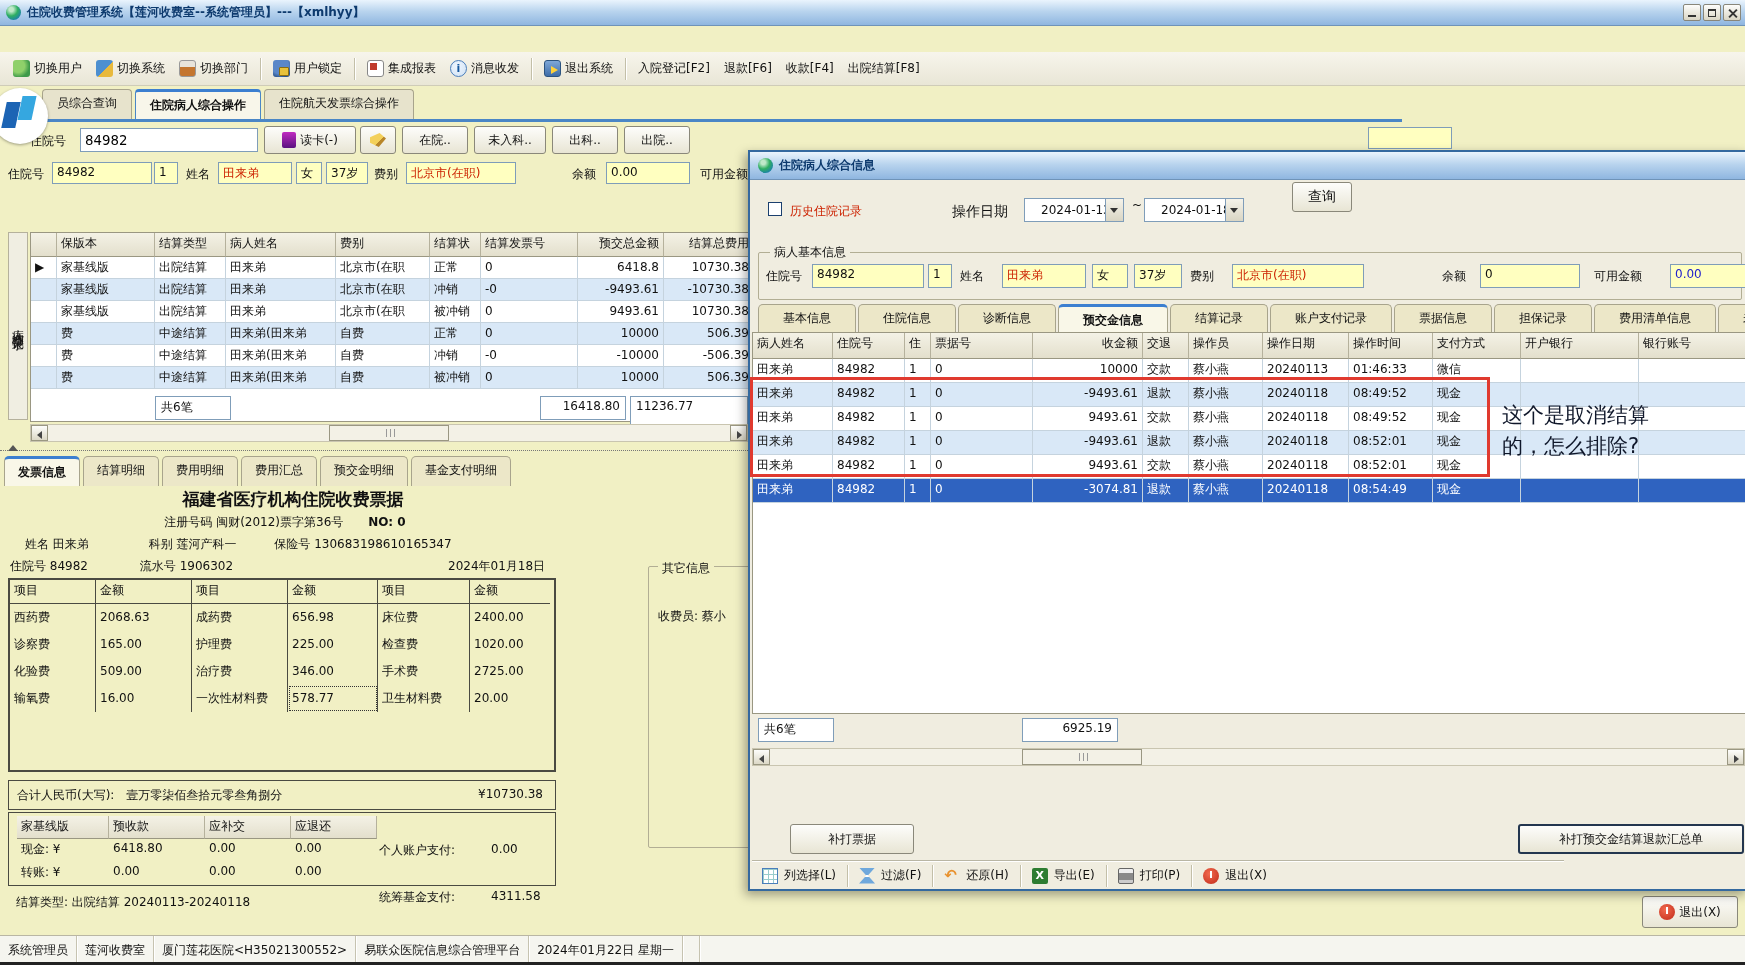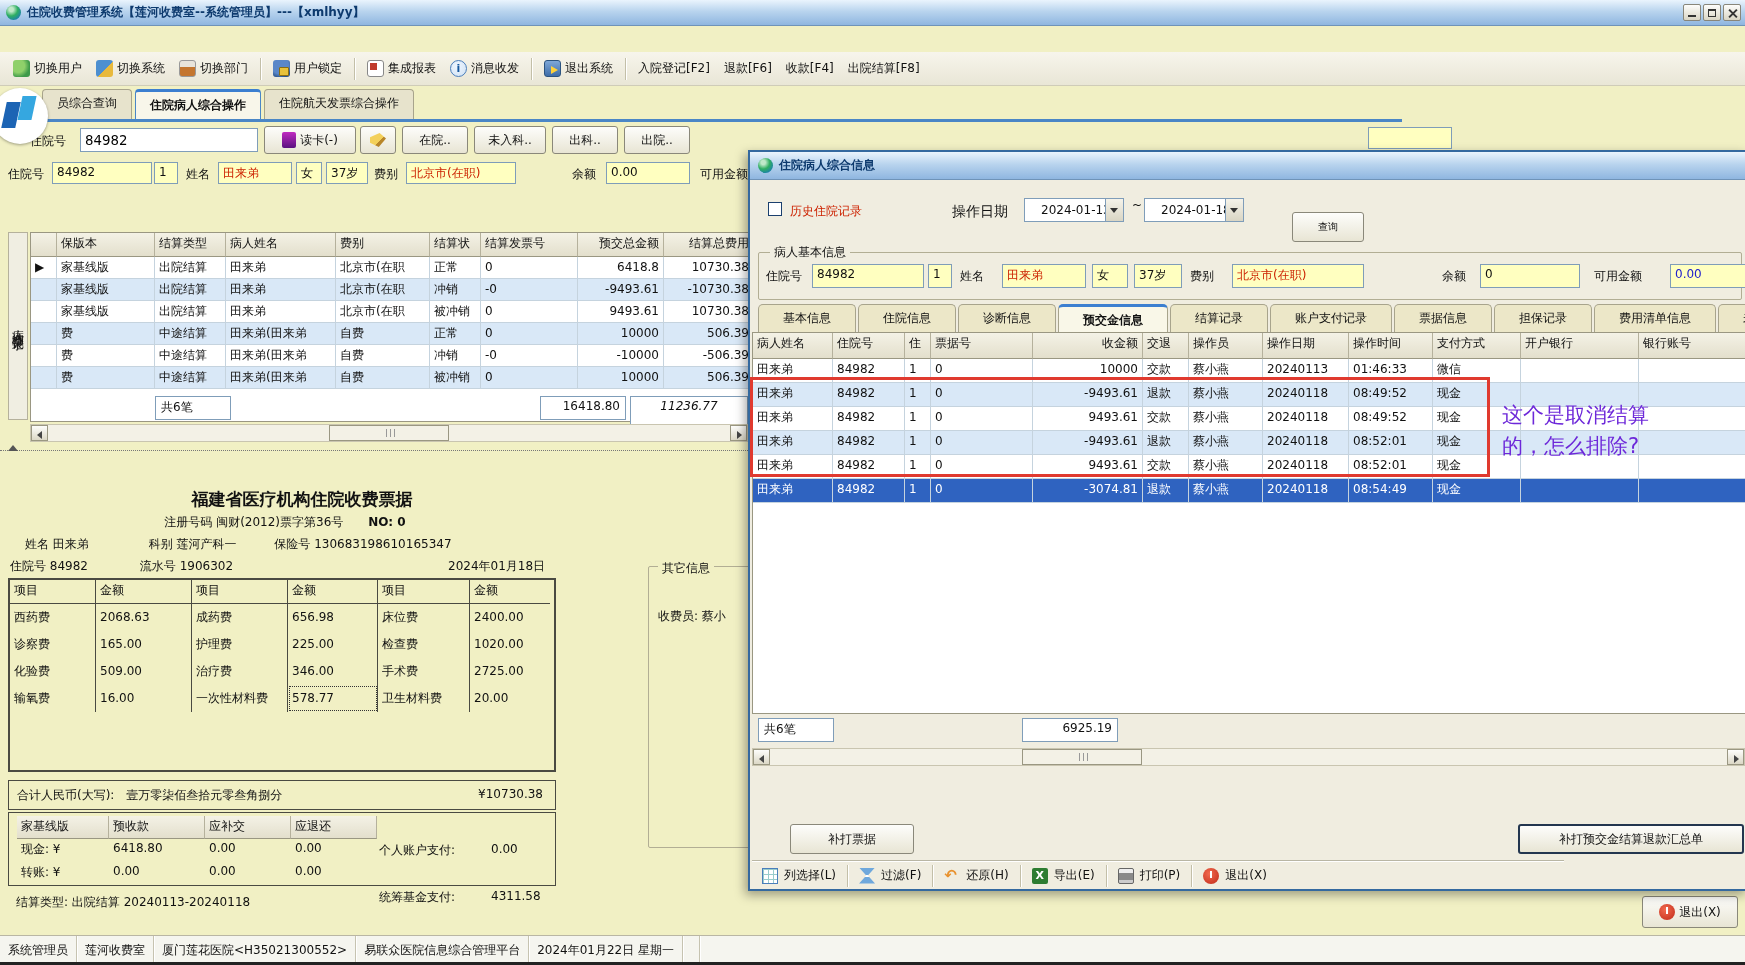--- a/index.html
+++ b/index.html
@@ -92,21 +92,21 @@
   .pay-grid .row{display:grid;grid-template-columns:92px 96px 86px 86px;height:23px;}
   .pay-grid .cell{padding:2px 4px;white-space:nowrap;}
   .pay-side .row{display:grid;grid-template-columns:112px 70px;height:23px;margin-top:24px;}
   .pay-side .cell{padding:2px 2px;white-space:nowrap;}
   .pay-grid .row:nth-child(even),.pay-side .row:nth-child(even){background:transparent;}
   .groupbox{border:1px solid #b2ae94;border-radius:2px;}
   
   .overlay{left:748px;top:150px;width:1000px;height:741px;background:#f0ede0;border:2px solid #34699f;box-shadow:-3px 4px 10px rgba(0,0,0,.35);z-index:10;}
   .o-titlebar{position:absolute;left:0;top:0;width:100%;height:28px;background:linear-gradient(180deg,#eaf4fd,#b9d4ee 45%,#8fb6e0);display:flex;align-items:center;padding:0 8px;font-weight:bold;color:#0d3a6e;border-bottom:1px solid #6f93b8;}
   .redbox{border:3px solid #e03a2f;z-index:20;pointer-events:none;}
-  .annotation{color:#6d28d9;font-size:21px;line-height:31px;z-index:20;white-space:nowrap;}
+  .annotation{color:#0f172a;font-size:21px;line-height:31px;z-index:20;white-space:nowrap;}
   
   .bic{width:16px;height:16px;display:inline-block;flex:0 0 auto;}
   .bic-grid{background:#fff;border:1px solid #4a7ebb;background-image:linear-gradient(#9cc 1px,transparent 1px),linear-gradient(90deg,#9cc 1px,transparent 1px);background-size:5px 5px;}
   .bic-filter{background:linear-gradient(#6fa8dc 45%,#fff 45% 55%,#6fa8dc 55%);clip-path:polygon(0 0,100% 0,55% 50%,100% 100%,0 100%,45% 50%);}
   .bic-undo{color:#e8912d;font-weight:bold;font-size:15px;line-height:15px;}
   .bic-excel{background:#2e7d32;color:#fff;font-weight:bold;font-size:11px;text-align:center;line-height:15px;border-radius:2px;}
   .bic-print{background:linear-gradient(#eee 30%,#8a8a8a 30% 75%,#ccc 75%);border:1px solid #666;border-radius:2px;}
   .bic-power{background:radial-gradient(circle at 40% 35%,#f26a4f,#c02a18);border-radius:50%;position:relative;}
   .bic-power::after{content:"";position:absolute;left:7px;top:3px;width:2px;height:7px;background:#fff;}
   .statusbar{left:0;top:935px;width:1745px;height:27px;background:#f5f5ef;border-top:1px solid #b9b6a4;display:flex;z-index:30;}
@@ -292,31 +292,39 @@
           <div class="cell c4">自费</div>
           <div class="cell c5">被冲销</div>
           <div class="cell c6">0</div>
           <div class="cell c7">10000</div>
           <div class="cell c8">506.39</div>
         </div>
       </div>
   </div>
   <div class="abs sumbox" style="left:155px;top:396px;width:76px;height:24px;">共6笔</div>
   <div class="abs sumbox" style="left:540px;top:396px;width:86px;height:24px;text-align:right;">16418.80</div>
-  <div class="abs sumbox" style="left:630px;top:396px;width:118px;height:36px;text-align:center;font-style:italic;">11236.77</div>
+  <div class="abs sumbox" style="left:630px;top:396px;width:118px;height:36px;text-align:left;">11236.77</div>
   <div class="abs scrollbar" style="left:30px;top:424px;width:718px;height:18px;">
     <span class="sb-arrow left"></span>
     <span style="flex:1"></span>
       <span class="sb-thumb"></span>
       <span style="flex:1"></span>
     <span class="sb-arrow right"></span>
   </div>
   <div class="abs splitter" style="left:0;top:450px;width:748px;height:1px;"></div>
 
-  <div class="abs inv-title" style="left:17px;top:488px;width:570px;text-align:center;">福建省医疗机构住院收费票据</div>
+  <div class="abs dtabs" style="left:4px;top:456px;">
+      <div class="item active">发票信息</div>
+      <div class="item">结算明细</div>
+      <div class="item">费用明细</div>
+      <div class="item">费用汇总</div>
+      <div class="item">预交金明细</div>
+      <div class="item">基金支付明细</div>
+    </div>
+  <div class="abs inv-title" style="left:8px;top:488px;width:570px;text-align:center;">福建省医疗机构住院收费票据</div>
   <div class="abs" style="left:0;top:514px;width:570px;text-align:center;">
     <span>注册号码</span>
     <span>闽财(2012)票字第36号</span>
     <b style="margin-left:21px;">NO: 0</b>
   </div>
   <div class="abs" style="left:25px;top:536px;">
     <span>姓名</span>
     <span>田来弟</span>
     <span style="margin-left:56px;">科别</span>
     <span>莲河产科一</span>
@@ -437,21 +445,21 @@
     <span class="lbl" style="position:absolute;left:202px;top:51px;font-size:14px;">操作日期</span>
     <div class="combo" style="position:absolute;left:274px;top:46px;width:100px;height:24px;">
         <span>2024-01-13</span>
         <i></i>
       </div>
     <span class="lbl" style="position:absolute;left:382px;top:46px;">~</span>
     <div class="combo" style="position:absolute;left:394px;top:46px;width:100px;height:24px;">
         <span>2024-01-18</span>
         <i></i>
       </div>
-    <div class="btn" style="position:absolute;left:542px;top:60px;width:72px;height:30px;font-size:10px;">查询</div>
+    <div class="btn" style="position:absolute;left:542px;top:30px;width:60px;height:30px;font-size:14px;">查询</div>
 
     <div class="groupbox" style="position:absolute;left:8px;top:100px;width:984px;height:48px;"></div>
     <span class="lbl" style="position:absolute;left:20px;top:92px;background:#f0ede0;padding:0 4px;">病人基本信息</span>
     <span class="lbl" style="position:absolute;left:16px;top:116px;">住院号</span>
     <div class="field" style="position:absolute;left:62px;top:112px;width:112px;height:24px;">84982</div>
     <div class="field" style="position:absolute;left:178px;top:112px;width:24px;height:24px;">1</div>
     <span class="lbl" style="position:absolute;left:210px;top:116px;">姓名</span>
     <div class="field red" style="position:absolute;left:252px;top:112px;width:84px;height:24px;">田来弟</div>
     <div class="field" style="position:absolute;left:342px;top:112px;width:36px;height:24px;">女</div>
     <div class="field" style="position:absolute;left:384px;top:112px;width:48px;height:24px;">37岁</div>

